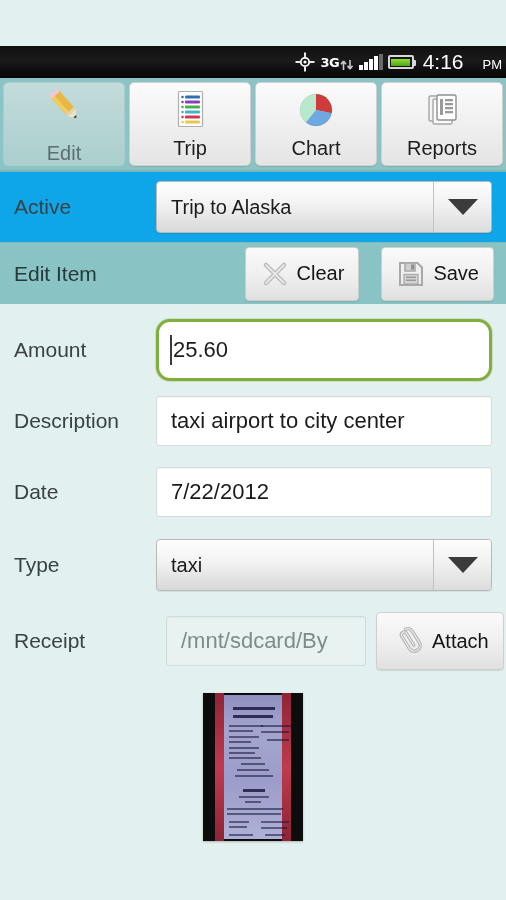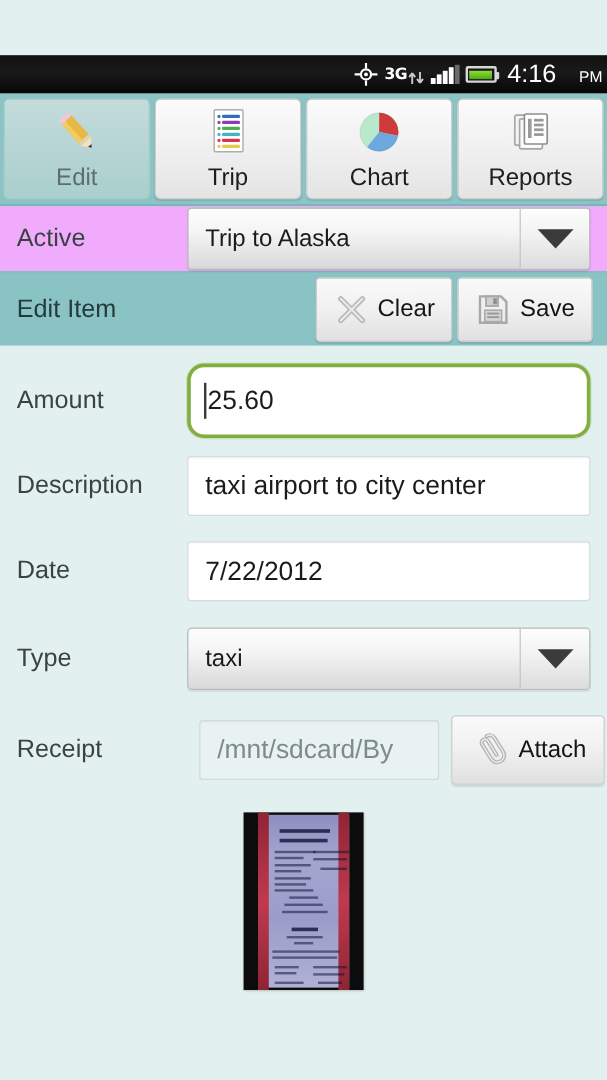--- a/index.html
+++ b/index.html
@@ -65,30 +65,31 @@
     align-items: center; justify-content: center;
     border-radius: 5px; gap: 2px;
     background: linear-gradient(to bottom, #fbfbfb 0%, #f0f0f0 50%, #e4e4e4 100%);
     border: 1px solid #cfcfcf;
     box-shadow: 0 1px 1px rgba(0,0,0,0.10);
   }
   .tab.selected {
     background: linear-gradient(to bottom, #c3dcdb 0%, #b6d5d4 50%, #aacfcd 100%);
     border: 1px solid #a8cdcc;
     box-shadow: none;
+    justify-content: space-between;
   }
   .tab-label { font-size: 20px; color: #1d1d1d; margin-top: 3px; }
   .tab.selected .tab-label { color: #5e6e6e; }
   .tab-icon { width: 48px; height: 44px; display: flex; align-items: center; justify-content: center; }
 
   
   #active-row {
     display: flex; align-items: center;
-    height: 54px; padding: 12px 14px;
-    background: #f0abfc;
+    height: 70px; padding: 12px 14px;
+    background: #0ea5e9;
   }
   .field-label {
     width: 142px; font-size: 21px; color: #3a4243; flex: none;
   }
   .spinner {
     flex: 1; height: 52px; display: flex; align-items: stretch;
     background: linear-gradient(to bottom, #fdfdfd 0%, #f4f4f4 40%, #d8d8d8 100%);
     border: 1px solid #b9b9b9; border-radius: 4px;
     box-shadow: 0 1px 1px rgba(0,0,0,0.08);
     overflow: hidden;
@@ -107,21 +108,21 @@
     width: 0; height: 0;
     border-left: 15px solid transparent;
     border-right: 15px solid transparent;
     border-top: 16px solid #3b3b3b;
   }
 
   
   #edititem-bar {
     display: flex; align-items: center;
     height: 62px; background: #89c3c4;
-    padding: 0 12px 0 14px; gap: 4px;
+    padding: 0 12px 0 14px; gap: 22px;
     border-top: 1px solid #7fbbbc;
   }
   #edititem-title { flex: 1; font-size: 21px; color: #26393b; }
   .btn {
     display: flex; align-items: center; justify-content: center; gap: 7px;
     height: 54px; padding: 0 14px;
     background: linear-gradient(to bottom, #fafafa 0%, #f0f0f0 50%, #e0e0e0 100%);
     border: 1px solid #cecece; border-radius: 4px;
     box-shadow: 0 1px 1px rgba(0,0,0,0.10);
     font-size: 20px; color: #151515;

